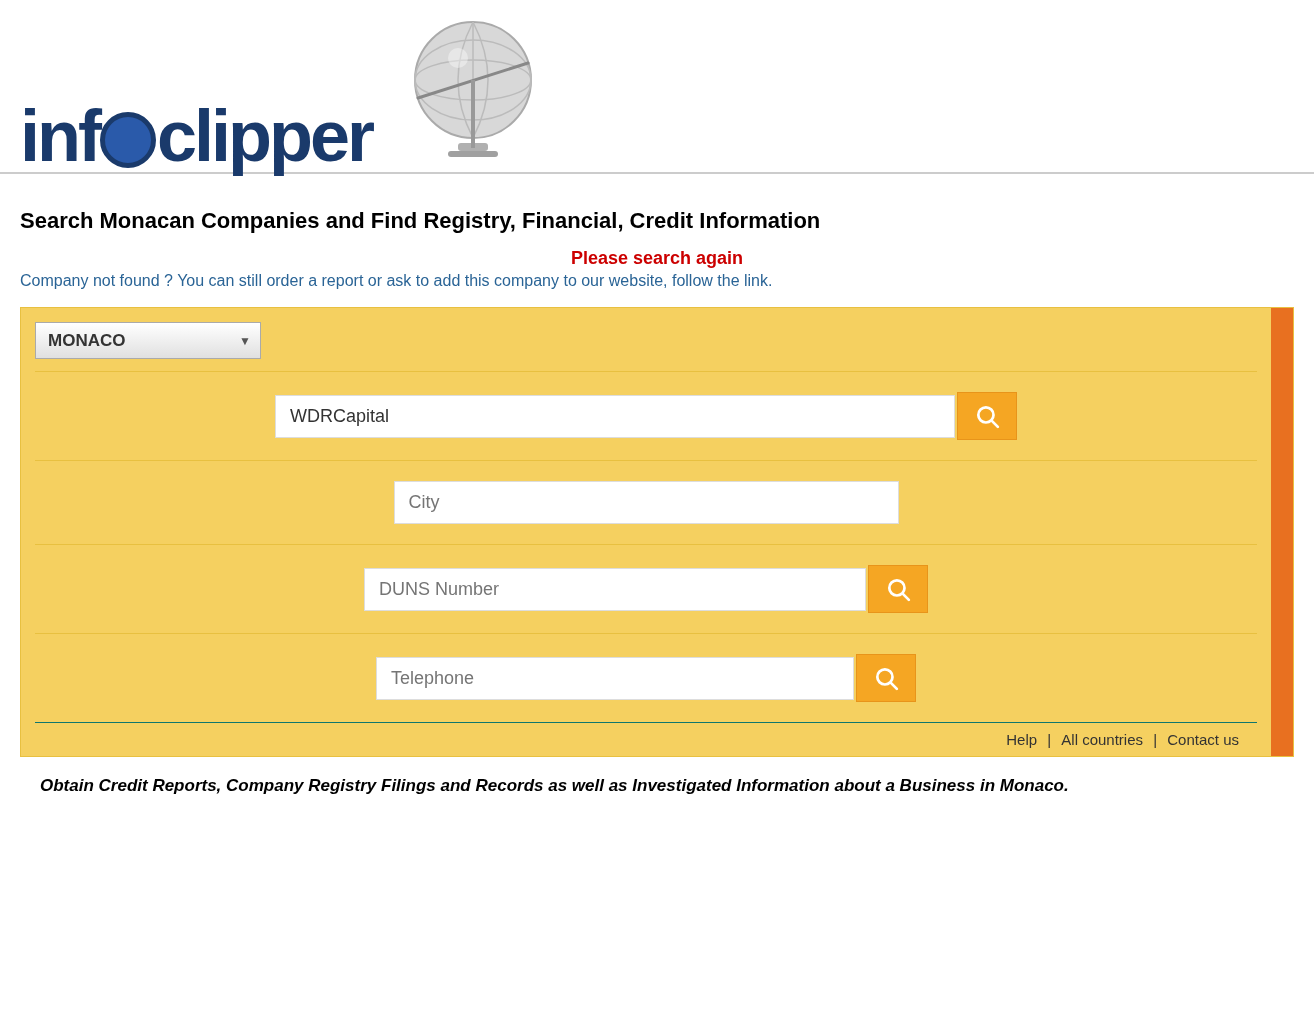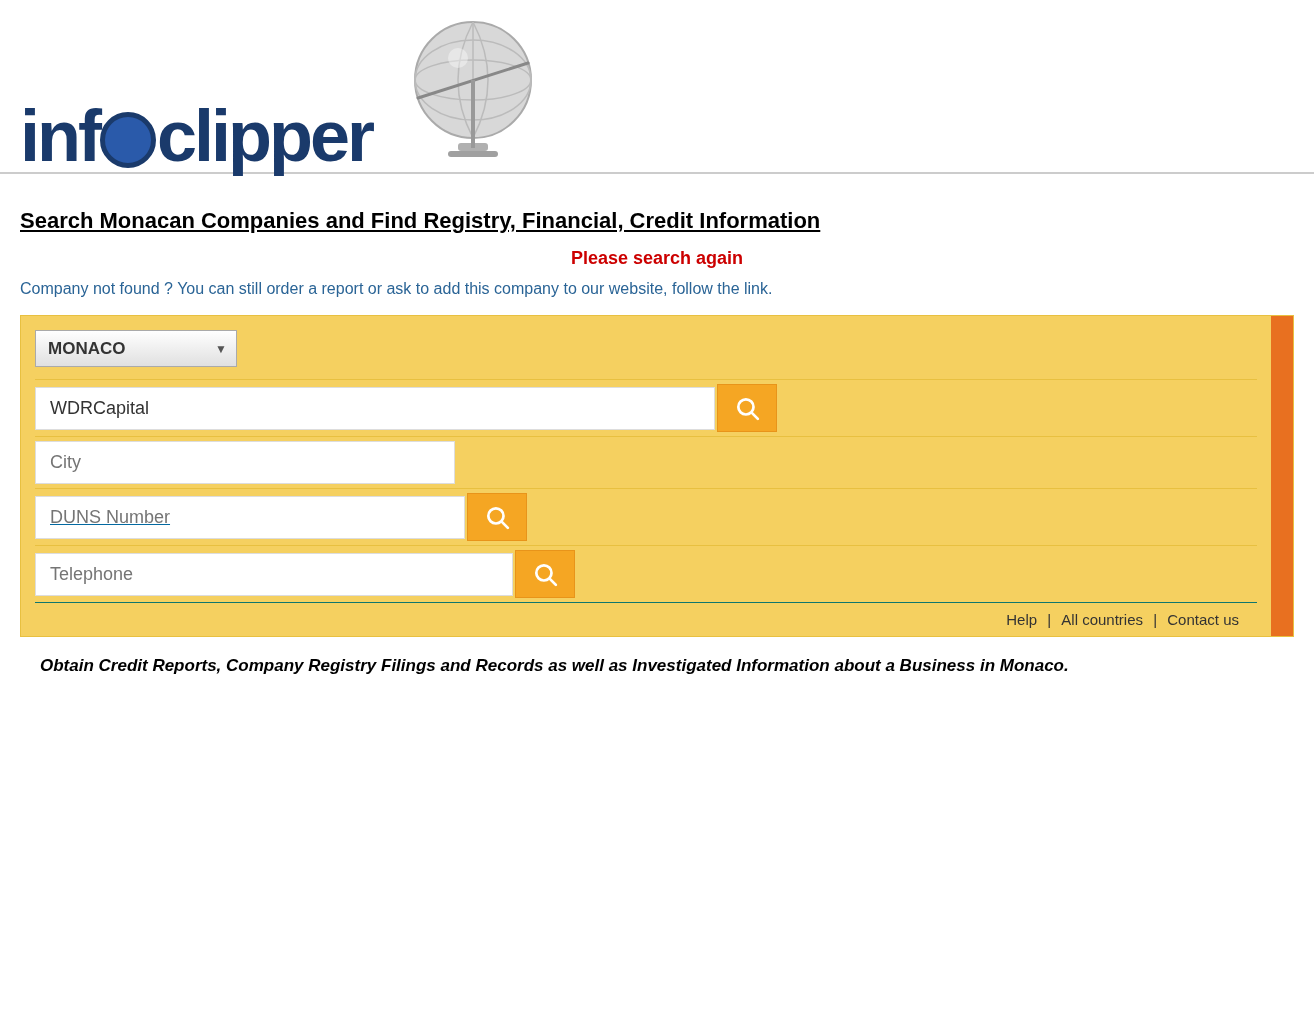--- a/index.html
+++ b/index.html
@@ -14,49 +14,47 @@
     
     .main {
       padding: 20px 20px 0 20px;
     }
 
     .page-title {
       font-size: 22px;
       font-weight: bold;
       margin-bottom: 14px;
       color: #000;
-      text-decoration: underline;
     }
 
     .please-search {
       color: #cc0000;
       font-size: 18px;
       font-weight: bold;
       text-align: center;
-      margin-bottom: 8px;
     }
 
     .company-not-found {
       color: #2a6496;
       font-size: 16px;
       text-align: left;
       margin-bottom: 14px;
       line-height: 1.5;
     }
 
     .country-select {
       appearance: none;
       -webkit-appearance: none;
       background: linear-gradient(to bottom, #ffffff, #e0e0e0);
       border: 1px solid #aaa;
       padding: 8px 40px 8px 12px;
       font-size: 17px;
       font-weight: bold;
       color: #333;
-      width: 202px;
+      width: 226px;
       cursor: pointer;
       position: relative;
     }
 
     .select-wrapper {
       display: inline-block;
       position: relative;
     }
     .select-wrapper::after {
       content: '▼';
@@ -65,25 +63,26 @@
       top: 50%;
       transform: translateY(-50%);
       font-size: 12px;
       color: #555;
       pointer-events: none;
     }
 
     
     .search-row {
       background: #f5d060;
-      padding: 4px 0;
+      padding: 20px 0;
       display: flex;
       align-items: center;
       gap: 0;
       border-top: 1px solid #e8c040;
+      justify-content: center;
     }
 
     .search-row:first-of-type {
       border-top: none;
     }
 
     .search-input {
       border: 1px solid #ddd;
       background: #fff;
       padding: 10px 14px;
@@ -91,28 +90,27 @@
       color: #666;
       outline: none;
     }
 
     .search-input.company-input {
       width: 680px;
       color: #333;
     }
 
     .search-input.city-input {
-      width: 420px;
+      width: 505px;
       color: #999;
     }
 
     .search-input.duns-input {
-      width: 430px;
+      width: 502px;
       color: #0369a1;
-      text-decoration: underline;
     }
 
     .search-input.tel-input {
       width: 478px;
       color: #999;
     }
 
     .search-btn {
       background: #f5a623;
       border: 1px solid #e8941a;

